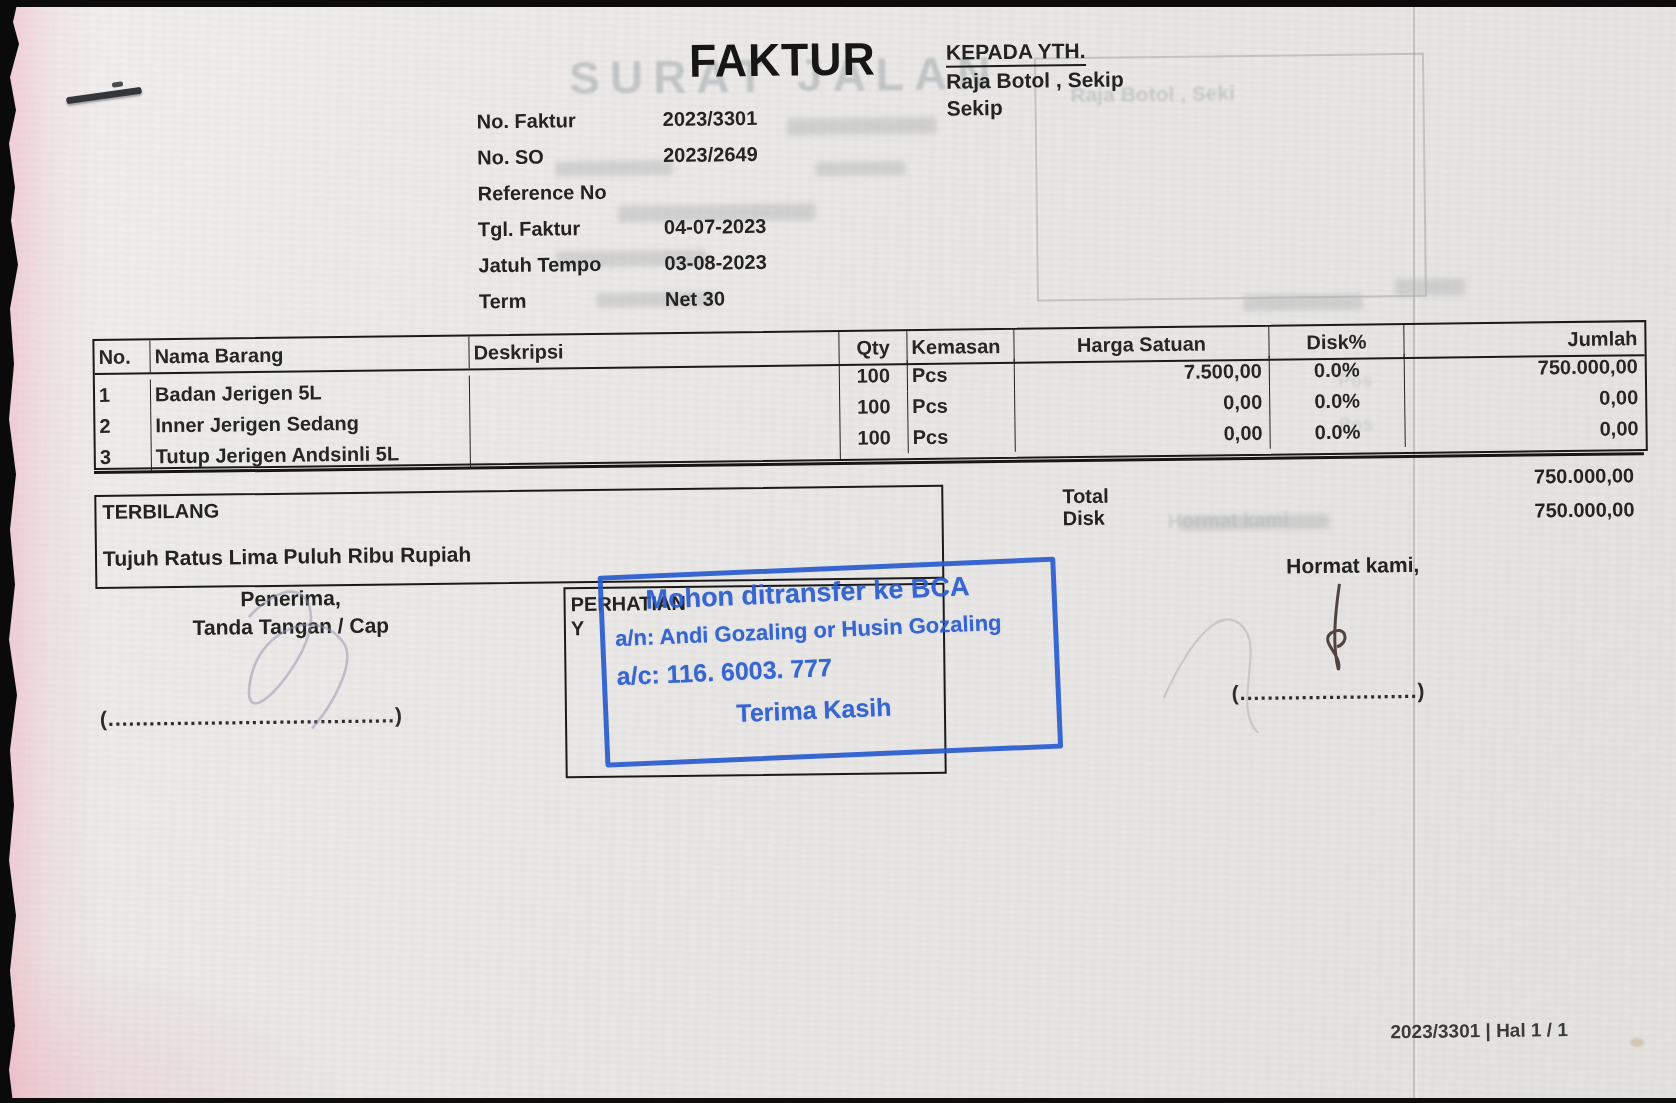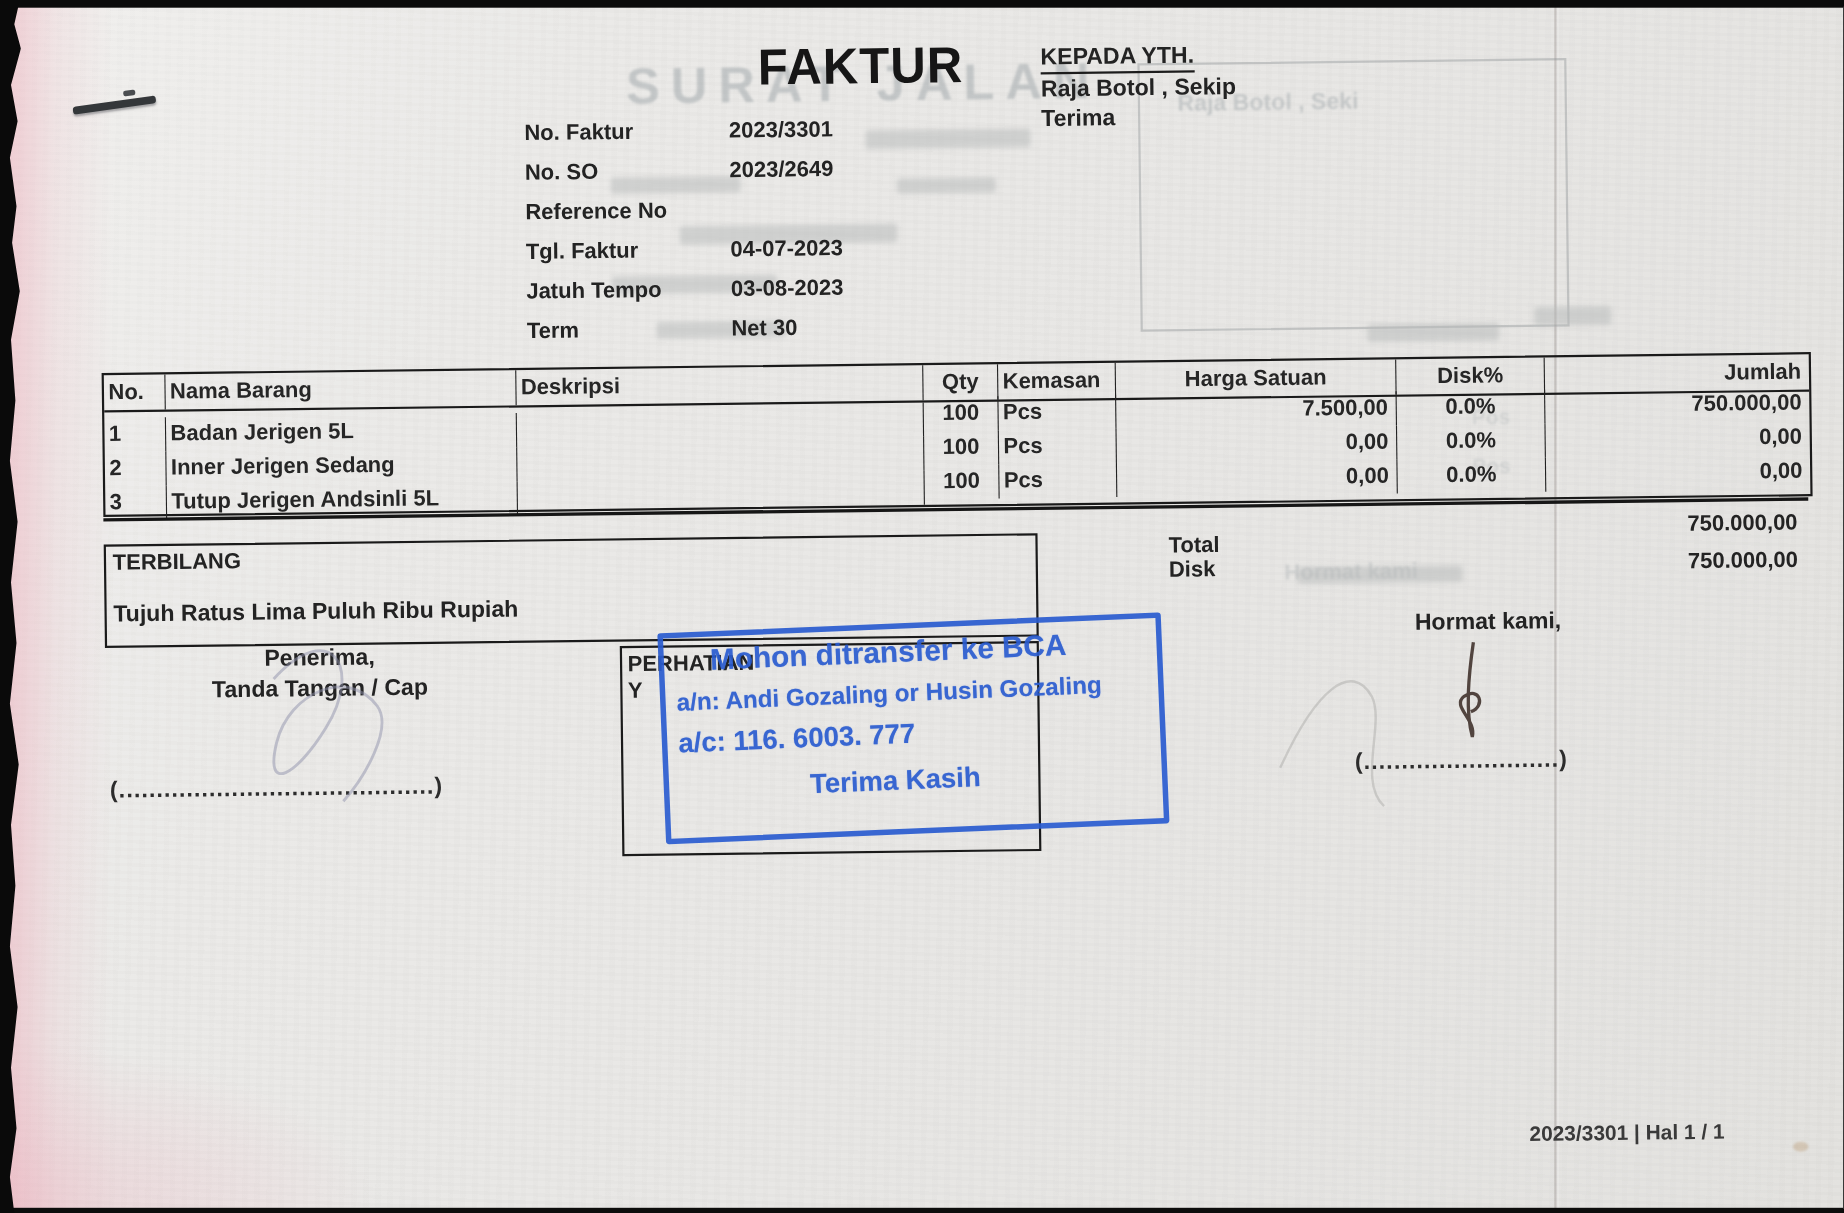--- a/index.html
+++ b/index.html
@@ -121,21 +121,21 @@
     <div class="smudge" style="left:622px;top:203px;width:198px;height:17px;"></div>
     <div class="smudge" style="left:560px;top:248px;width:150px;height:16px;"></div>
     <div class="smudge" style="left:600px;top:290px;width:118px;height:15px;"></div>
     <div class="smudge" style="left:1246px;top:300px;width:120px;height:16px;"></div>
     <div class="smudge" style="left:1398px;top:286px;width:70px;height:17px;"></div>
     <div class="smudge" style="left:1180px;top:520px;width:150px;height:15px;"></div>
 
     <div class="abs faktur-title">FAKTUR</div>
     <div class="abs kepada">KEPADA YTH.</div>
     <div class="abs recip1">Raja Botol , Sekip</div>
-    <div class="abs recip2">Terima</div>
+    <div class="abs recip2">Sekip</div>
 
     <div class="abs meta-label" style="top:106px;">No. Faktur</div>
     <div class="abs meta-value" style="top:106px;">2023/3301</div>
     <div class="abs meta-label" style="top:142px;">No. SO</div>
     <div class="abs meta-value" style="top:142px;">2023/2649</div>
     <div class="abs meta-label" style="top:178px;">Reference No</div>
     <div class="abs meta-value" style="top:178px;"></div>
     <div class="abs meta-label" style="top:214px;">Tgl. Faktur</div>
     <div class="abs meta-value" style="top:214px;">04-07-2023</div>
     <div class="abs meta-label" style="top:250px;">Jatuh Tempo</div>

